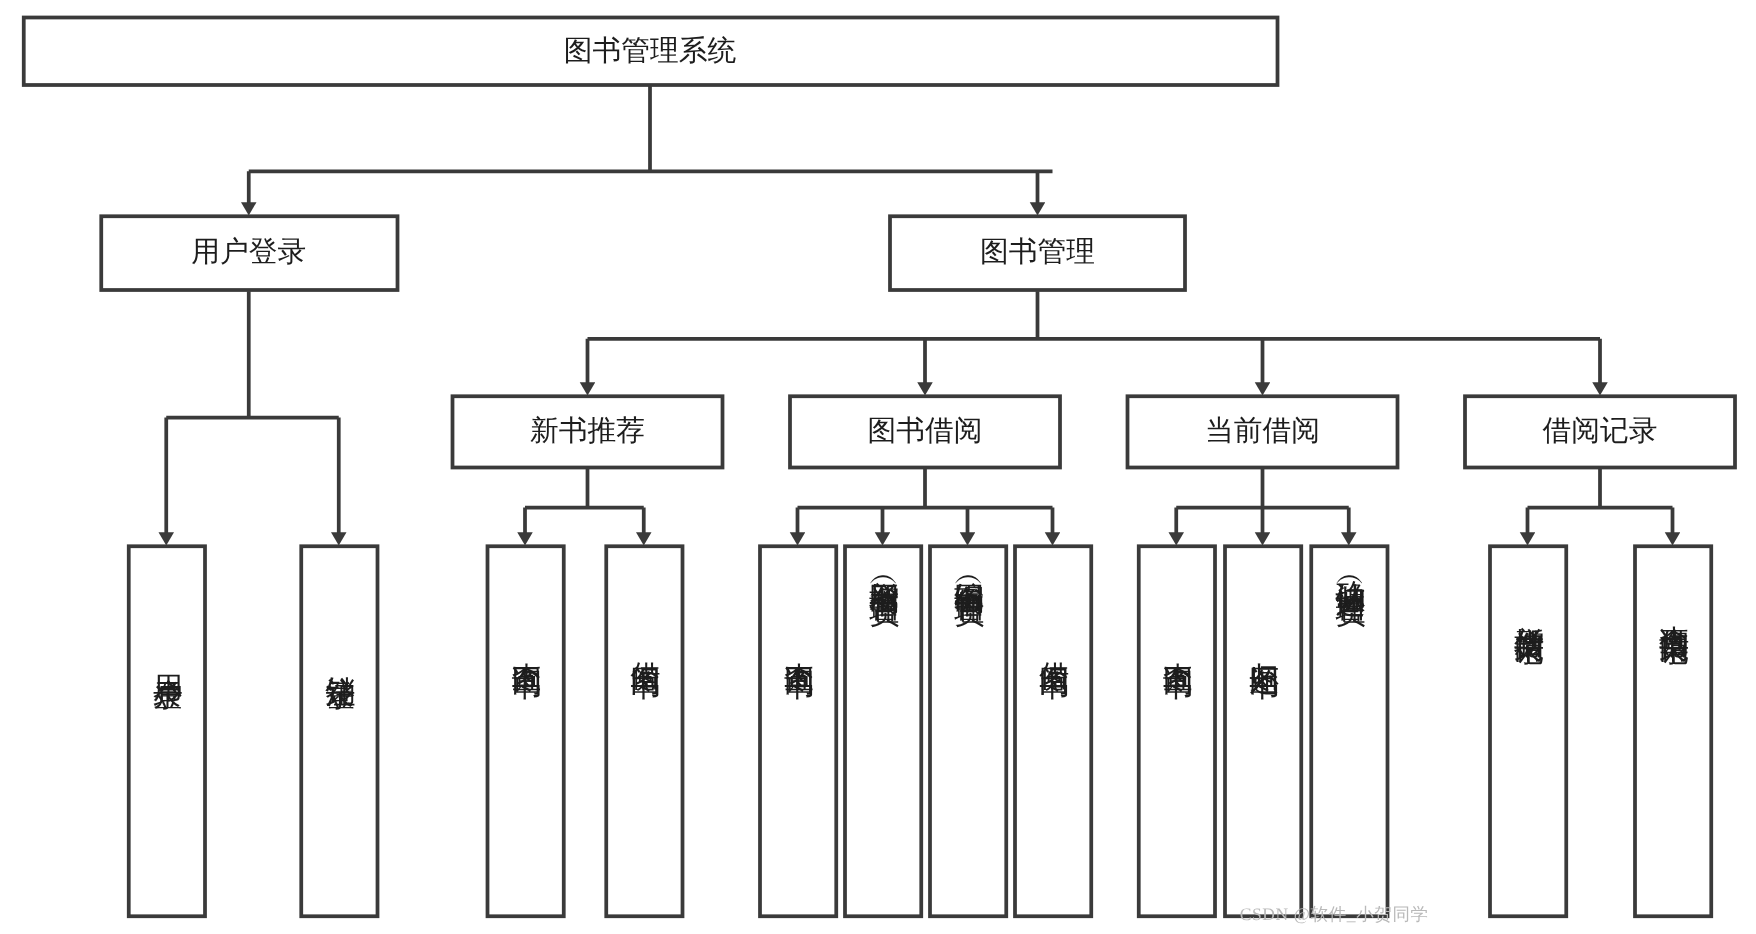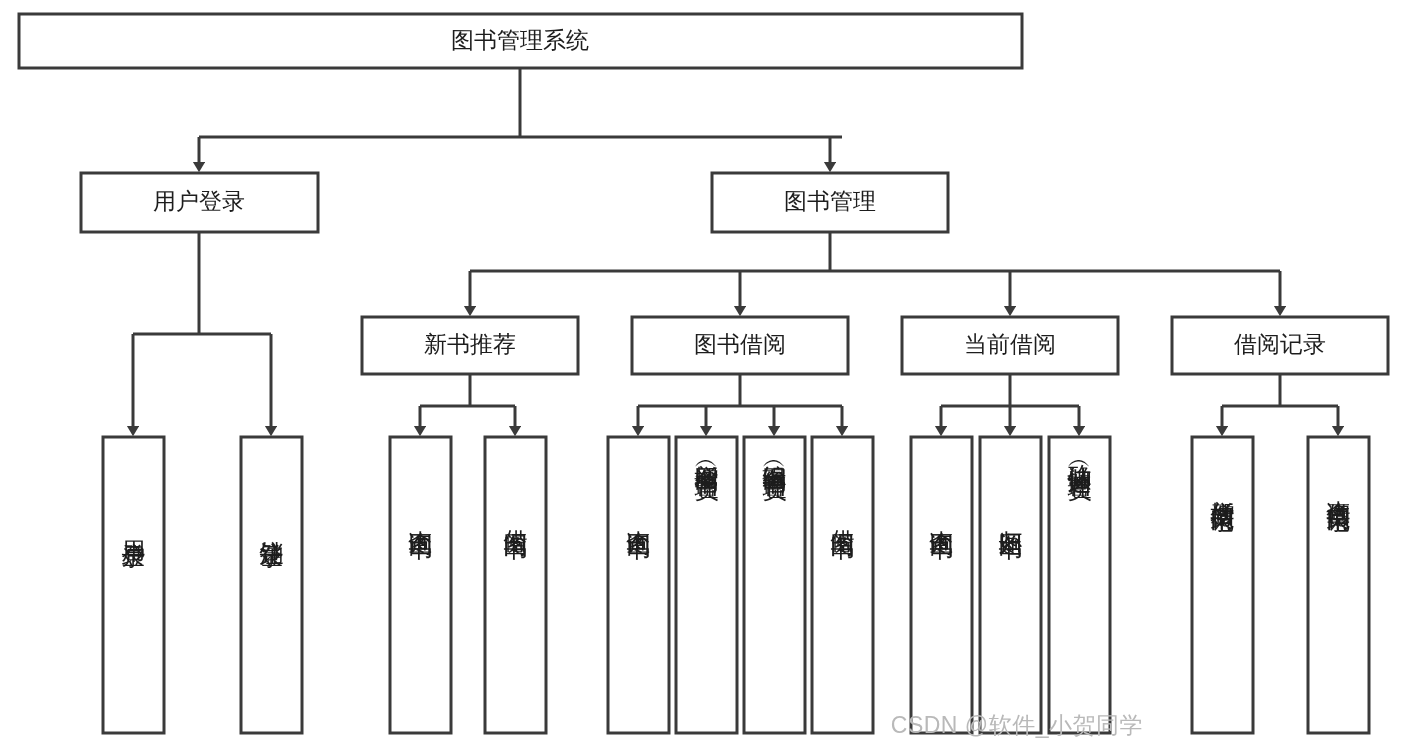--- a/index.html
+++ b/index.html
@@ -61,22 +61,22 @@
     font-size: 24px;
     line-height: 1.08;
     color: #1d1d1d;
     letter-spacing: 2px;
     white-space: nowrap;
   }
   .watermark {
     position: absolute;
     right: 8px;
     bottom: 6px;
-    font-family: Liberation Sans, sans-serif;
-    font-size: 23px;
+    font-family: Liberation Serif, serif;
+    font-size: 14px;
     color: #b9b9b9;
     letter-spacing: 0.5px;
     white-space: nowrap;
     user-select: none;
   }
 </style>
 </head>
 <body>
 
 <div id="diagram-root">

